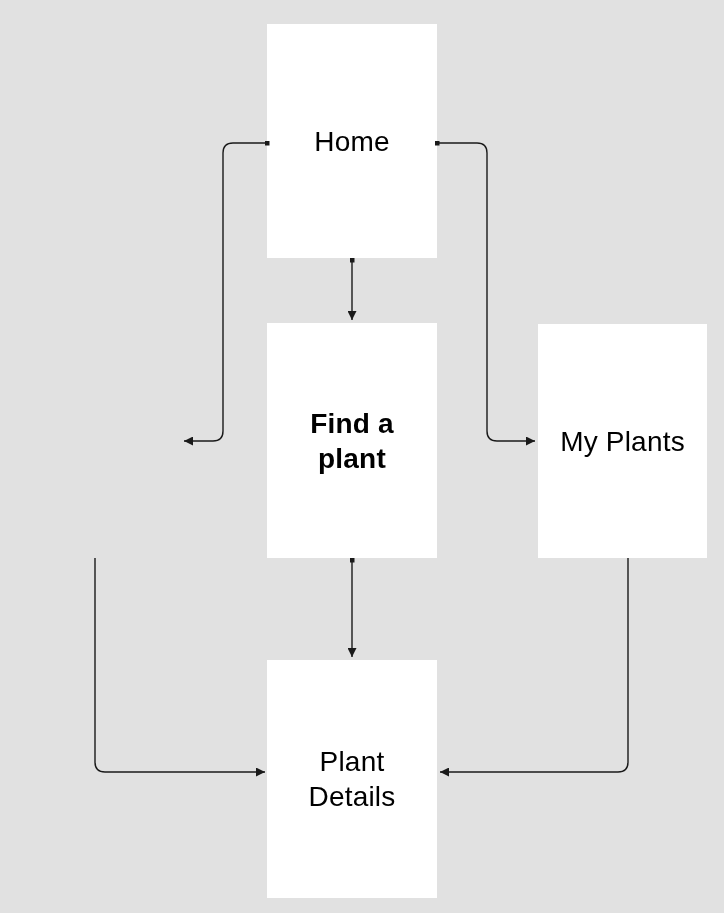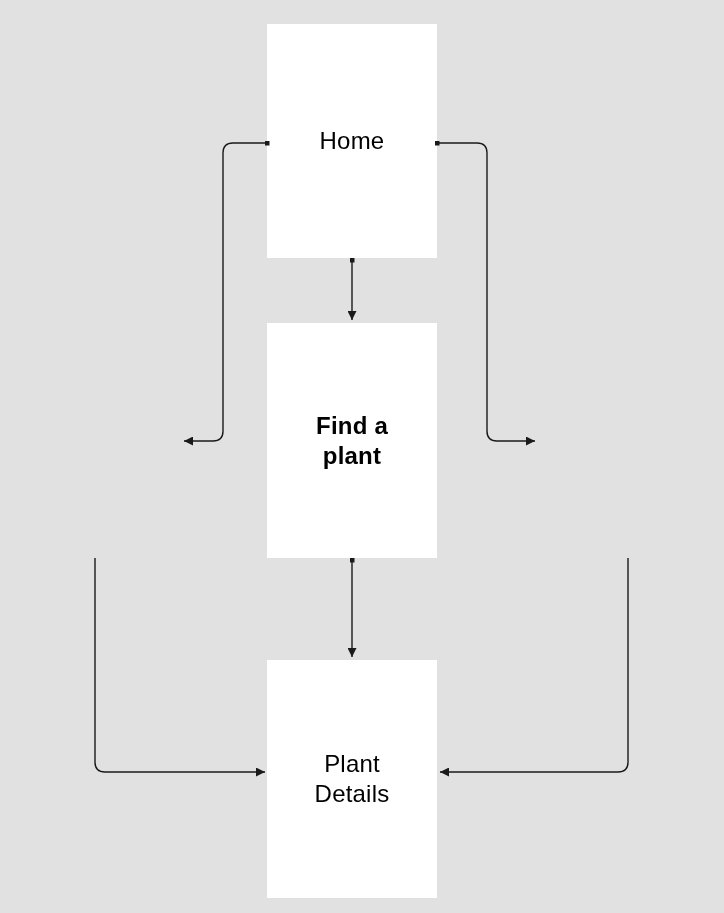--- a/index.html
+++ b/index.html
@@ -23,21 +23,21 @@
   }
   .node {
     position: absolute;
     background: var(--node-fill);
     display: flex;
     align-items: center;
     justify-content: center;
     text-align: center;
   }
   .node .label {
-    font-size: 24px;
+    font-size: 28px;
     line-height: 1.25;
     color: var(--text);
     white-space: pre-line;
     letter-spacing: 0.2px;
   }
   .node-home            { left: 267px; top: 24px;  width: 170px; height: 234px; }
   .node-whats-in-season { left: 10px;  top: 323px; width: 171px; height: 235px; }
   .node-find-a-plant    { left: 267px; top: 323px; width: 170px; height: 235px; font-weight: bold; }
   .node-my-plants       { left: 538px; top: 324px; width: 169px; height: 234px; }
   .node-plant-details   { left: 267px; top: 660px; width: 170px; height: 238px; }
@@ -62,20 +62,23 @@
   <div class="node node-home">
     <div class="label">Home</div>
   </div>
 
 
   <div class="node node-find-a-plant">
     <div class="label">Find a
 plant</div>
   </div>
 
+  <div class="node node-my-plants">
+    <div class="label">My Plants</div>
+  </div>
 
   <div class="node node-plant-details">
     <div class="label">Plant
 Details</div>
   </div>
 
   <svg class="edges-layer" width="724" height="913" viewBox="0 0 724 913">
     <defs>
       <marker id="arrow" markerUnits="userSpaceOnUse" markerWidth="10" markerHeight="9" refX="9" refY="4.5" orient="auto">
         <path d="M0,0 L9,4.5 L0,9 Z" fill="#1a1a1a"></path>

